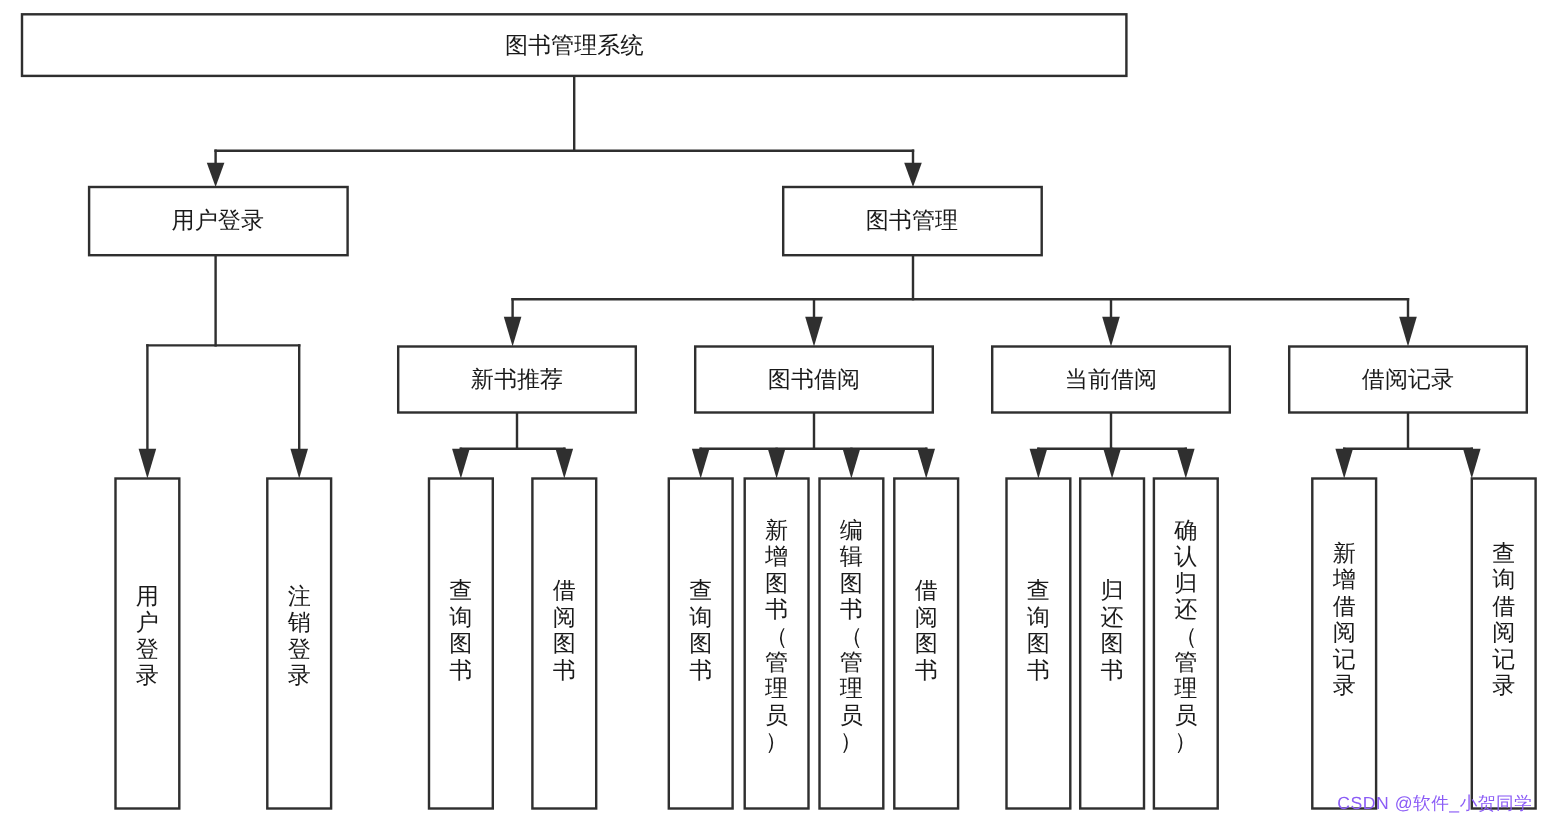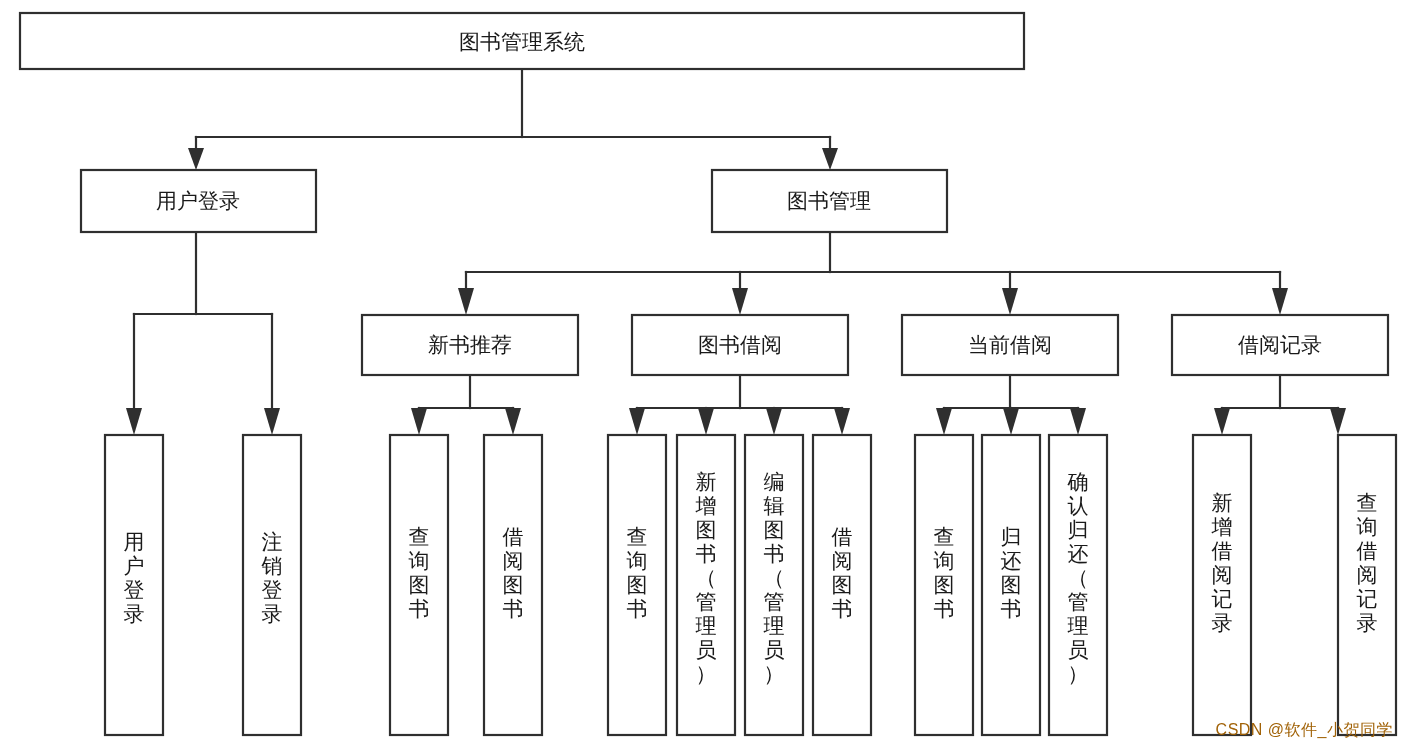--- a/index.html
+++ b/index.html
@@ -48,21 +48,21 @@
     font-size: 21px;
     fill: #1a1a1a;
     text-anchor: middle;
   }
   .watermark {
     position: absolute;
     right: 12px;
     bottom: 6px;
     font-family: "Liberation Sans", "DejaVu Sans", sans-serif;
     font-size: 16px;
-    color: #a16207;
+    color: #8b5cf6;
     white-space: nowrap;
     letter-spacing: 0.5px;
   }
 </style>
 </head>
 <body>
 
 <svg id="diagram" viewBox="0 0 1405 747" xmlns="http://www.w3.org/2000/svg">
 
   <g>

